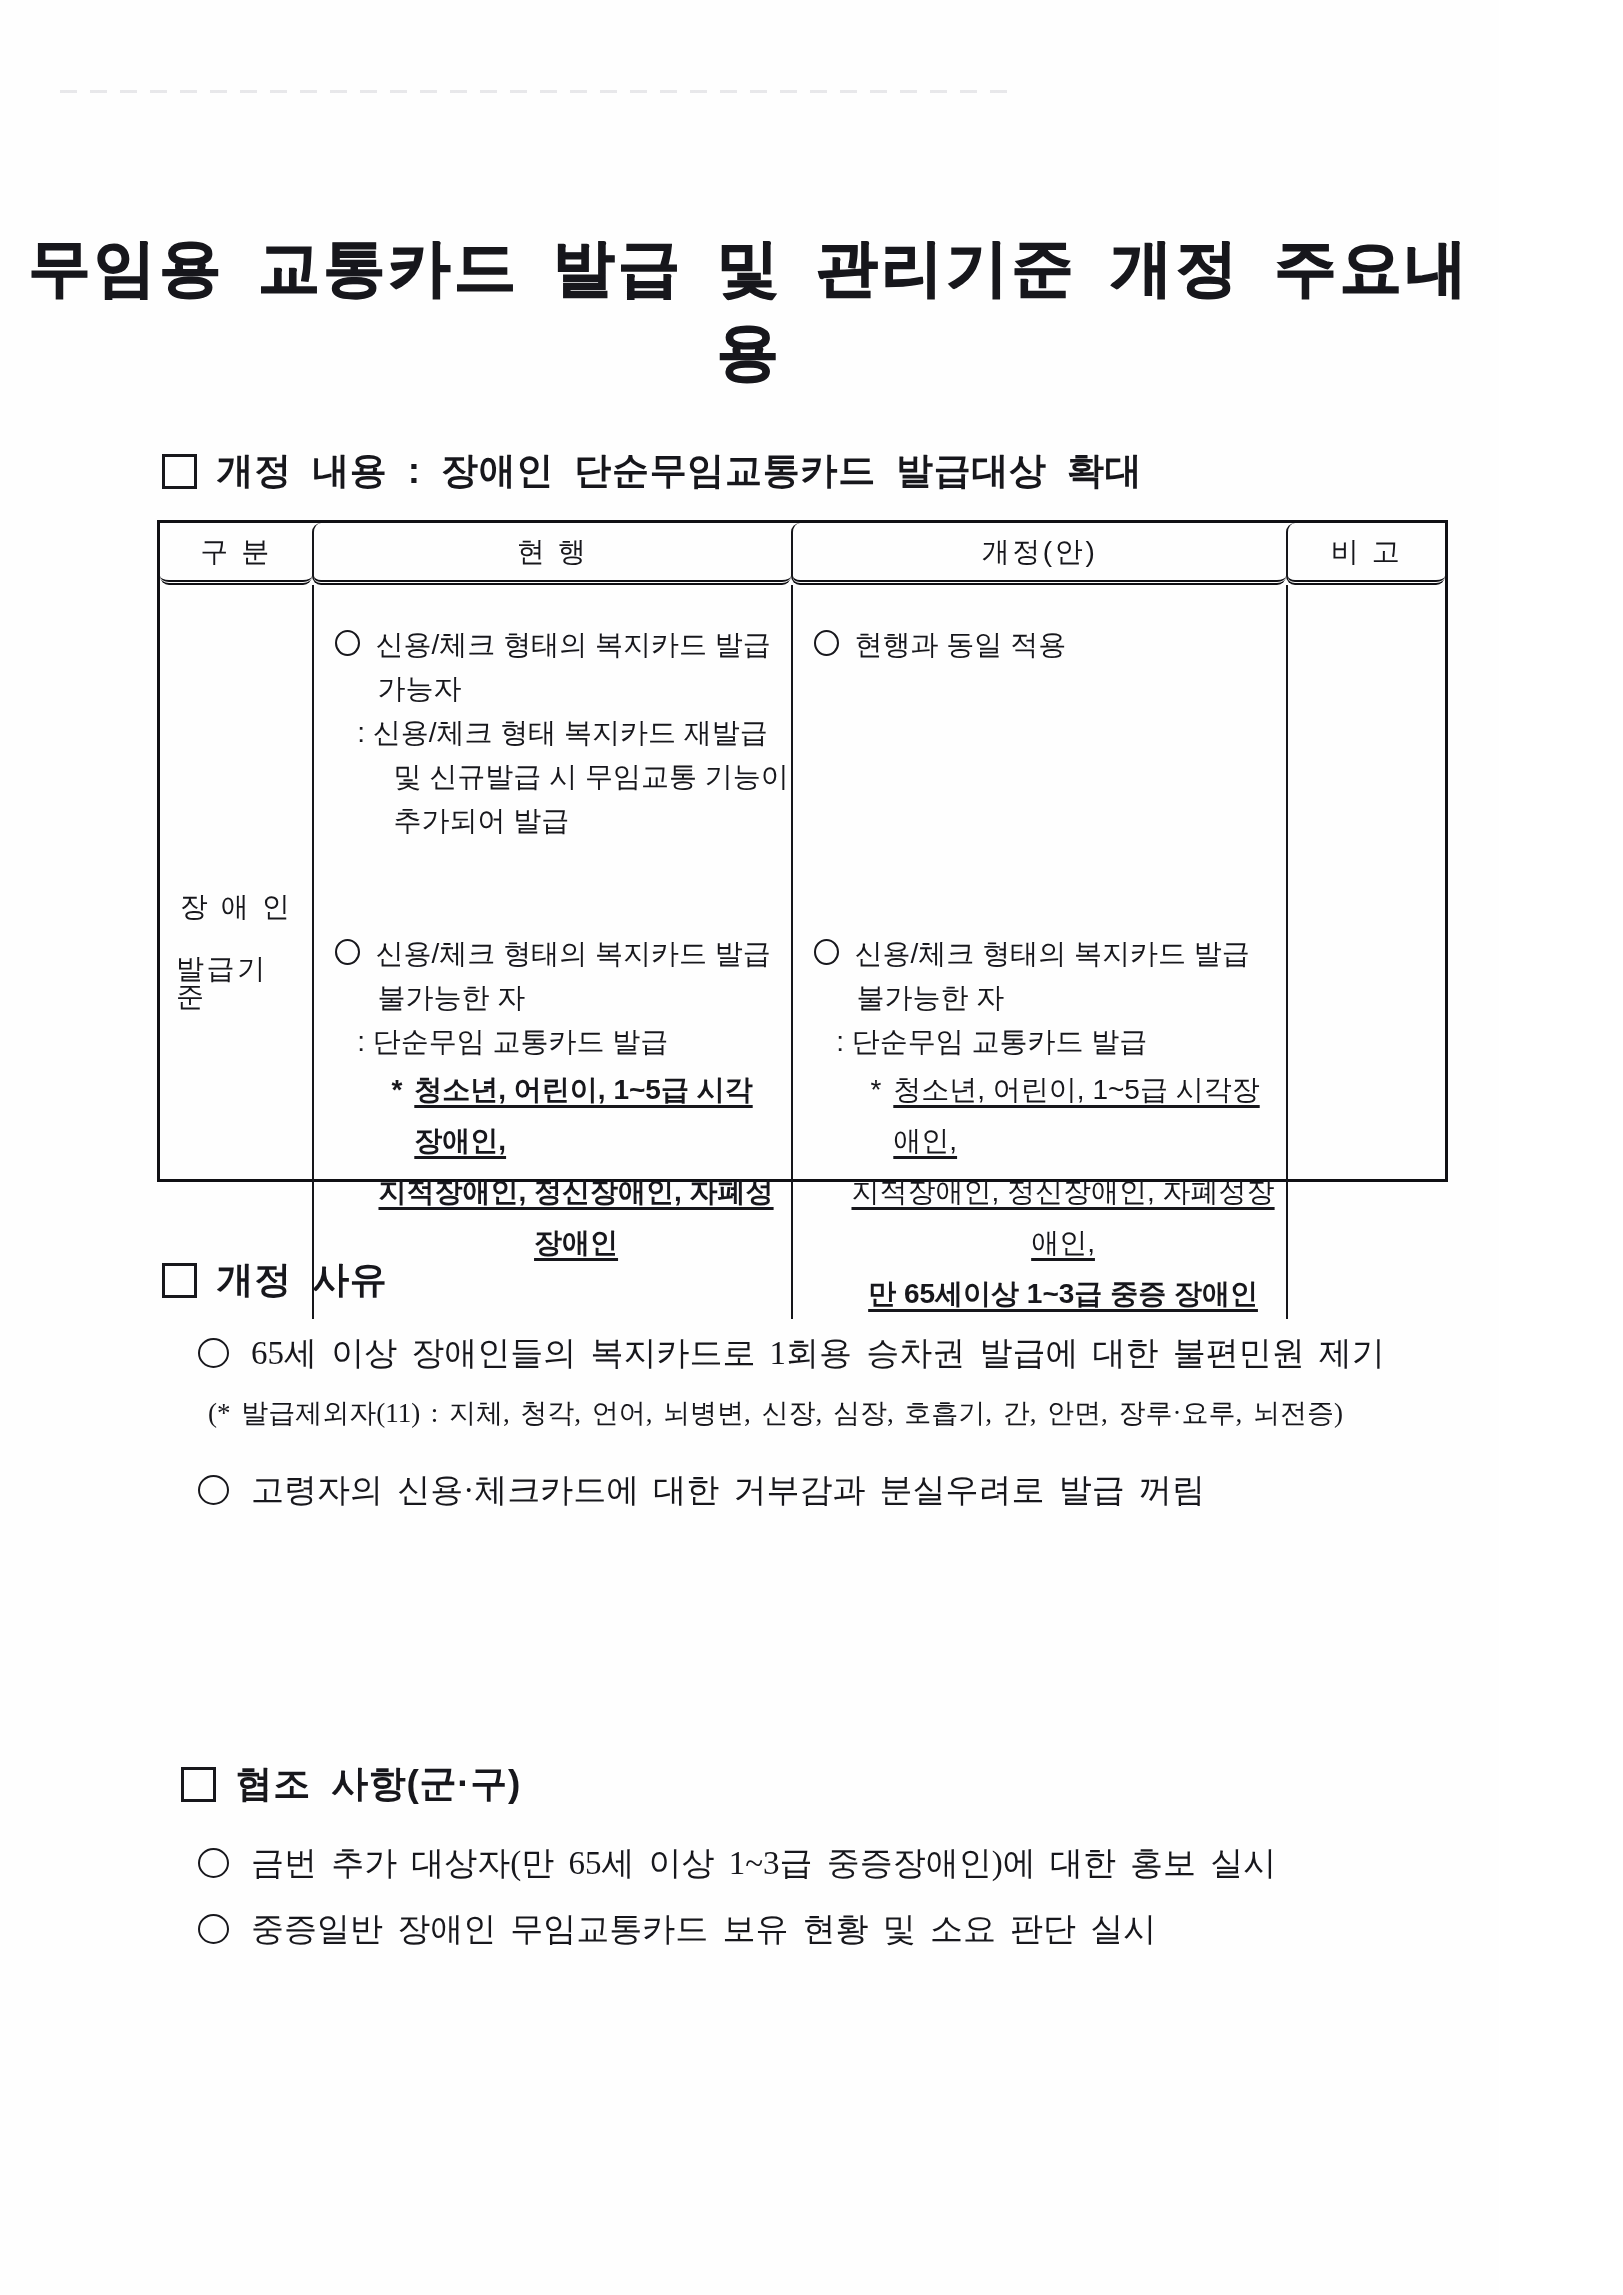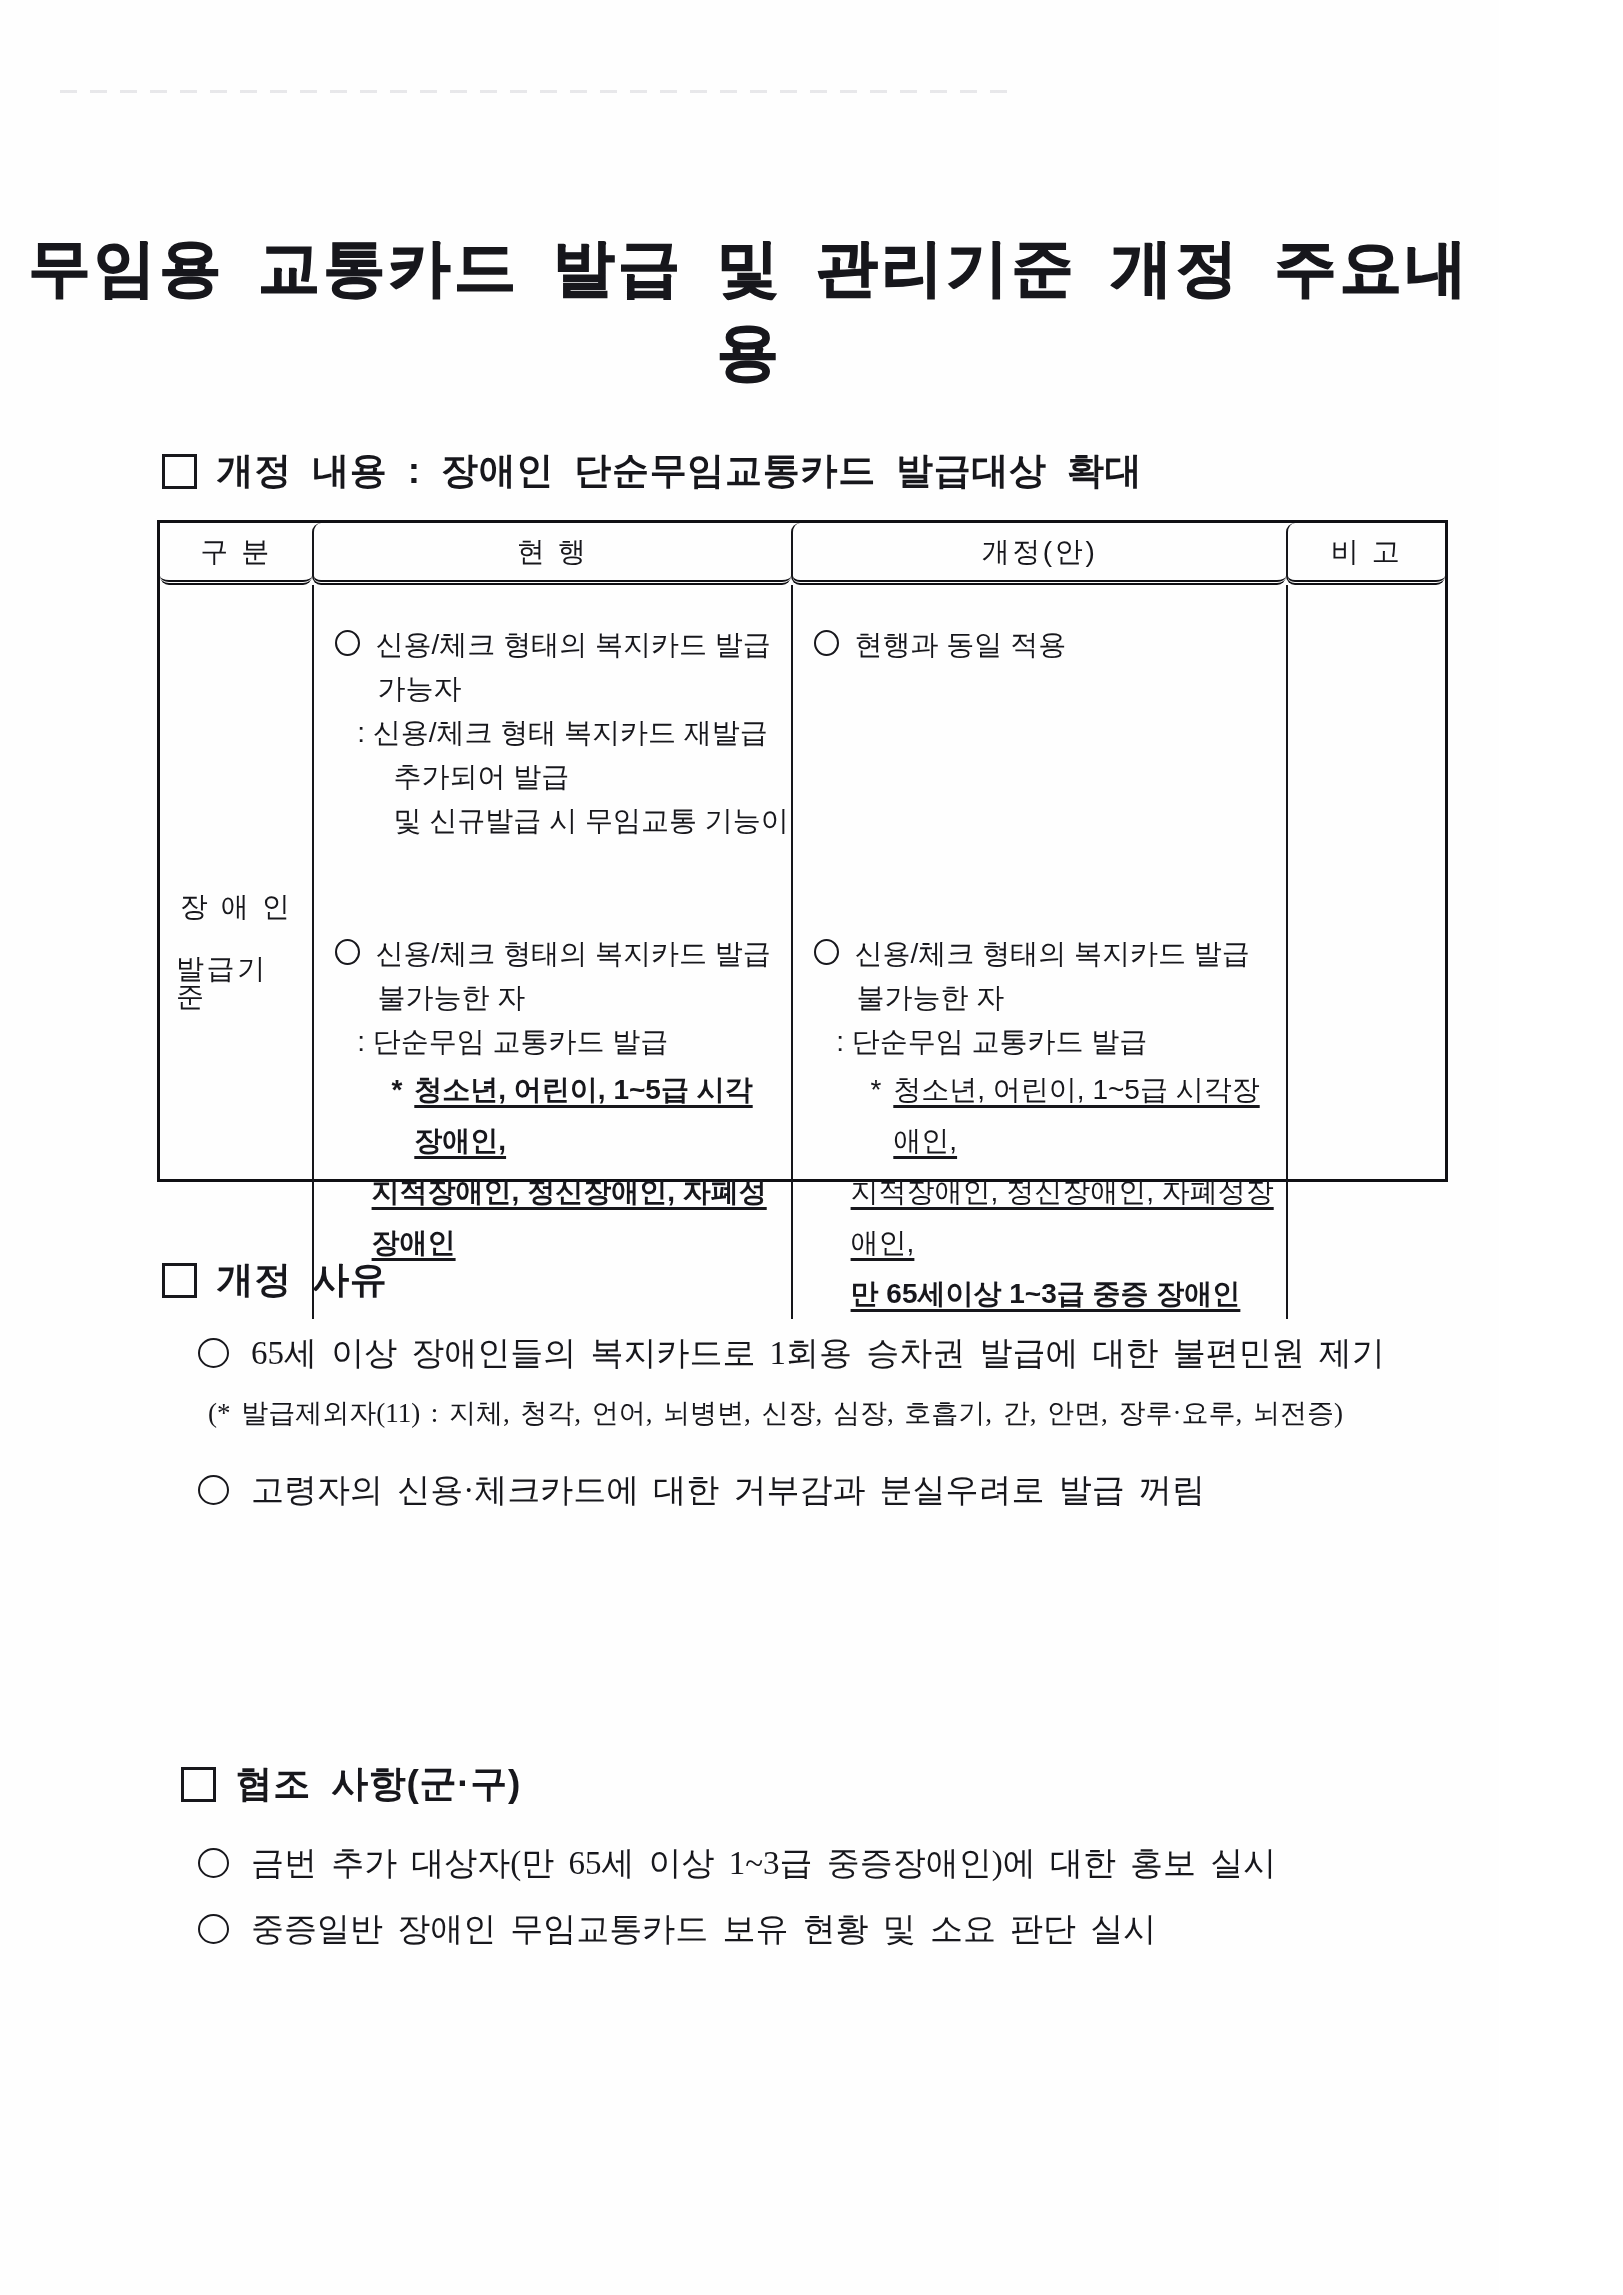--- a/index.html
+++ b/index.html
@@ -53,21 +53,21 @@
   .line { line-height:44px; white-space:nowrap; }
   .bullet-line { display:flex; }
   .crc {
     width:25px; height:26px; border:2px solid #17171c; border-radius:50%;
     flex:none; margin:7.2px 15.7px 0 1.3px; box-sizing:border-box;
   }
   .ind1 { margin-left:44px; }   
   .ind2 { margin-left:23.6px; }   
   .ind3 { margin-left:60px; }   
   .note-line { display:flex; line-height:51px; margin-left:58px; }
-  .note-cont { line-height:51px; margin-left:38px; }
+  .note-cont { line-height:51px; margin-left:38px;text-align:center; }
   .star { margin-right:11.8px; }
   .u { text-decoration:underline; text-decoration-thickness:2.6px; text-underline-offset:5.9px; }
   .b { font-weight:700; }
 
   
   .bullet {
     position:absolute; display:flex; align-items:flex-start;
     font-family:"Liberation Serif", serif; font-size:33px;
     word-spacing:5.9px; white-space:nowrap; line-height:1.25;
   }
@@ -110,22 +110,22 @@
     </div>
 
     <div class="td bl">
       <div class="group1">
         <div class="line bullet-line">
           <span class="crc"></span>
           <span>신용/체크 형태의 복지카드 발급</span>
         </div>
         <div class="line ind1">가능자</div>
         <div class="line ind2">: 신용/체크 형태 복지카드 재발급</div>
+        <div class="line ind3">및 신규발급 시 무임교통 기능이</div>
         <div class="line ind3">추가되어 발급</div>
-        <div class="line ind3">및 신규발급 시 무임교통 기능이</div>
       </div>
       <div>
         <div class="line bullet-line">
           <span class="crc"></span>
           <span>신용/체크 형태의 복지카드 발급</span>
         </div>
         <div class="line ind1">불가능한 자</div>
         <div class="line ind2">: 단순무임 교통카드 발급</div>
         <div class="note-line">
           <span class="star b">*</span>

